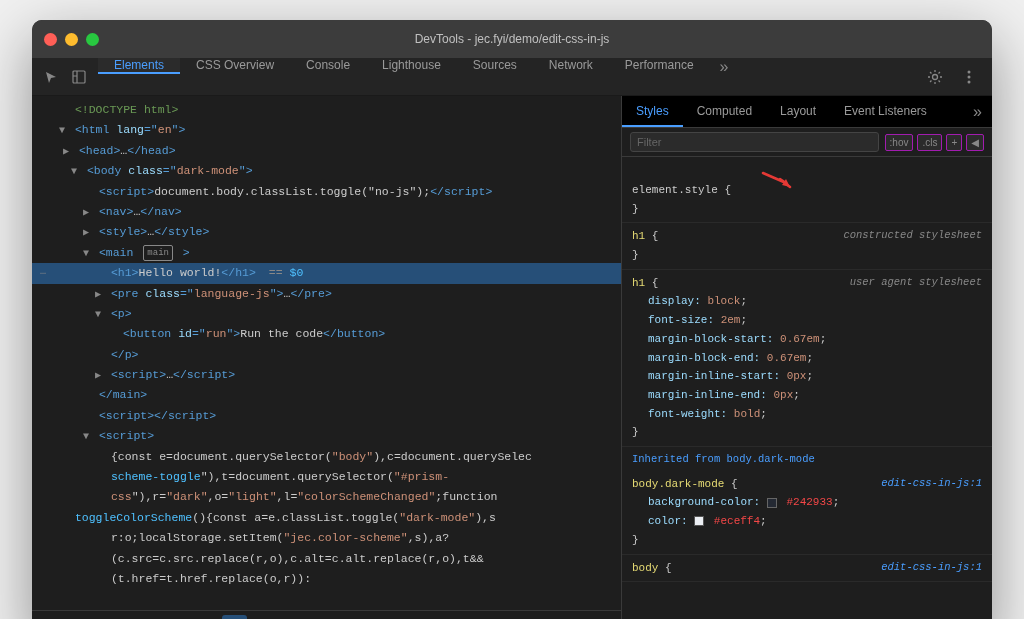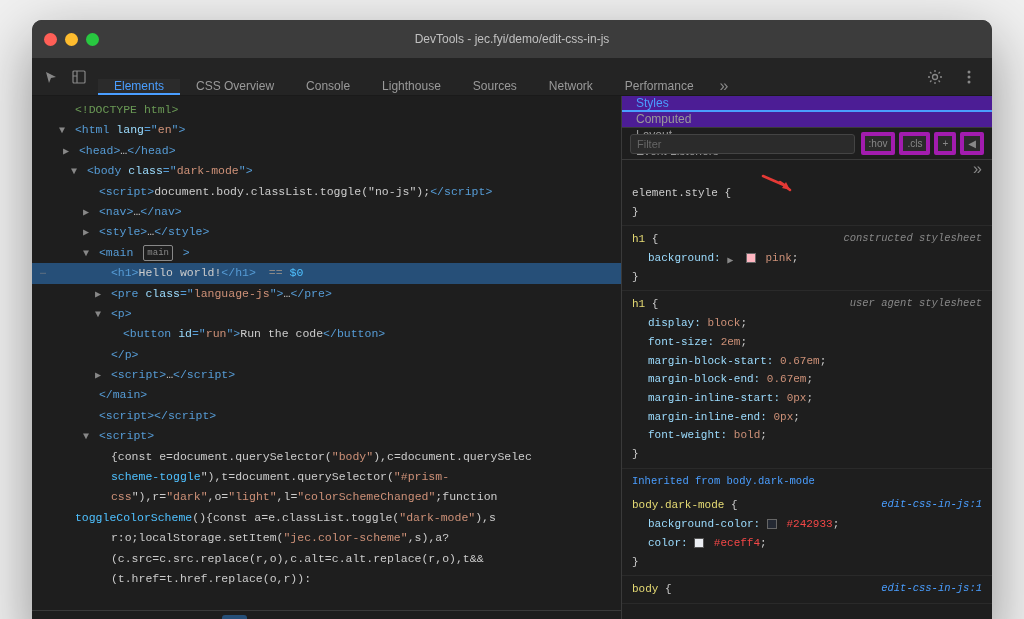--- a/index.html
+++ b/index.html
@@ -68,21 +68,21 @@
       display: flex;
       align-items: center;
       justify-content: center;
       color: #888;
       font-size: 14px;
       cursor: pointer;
       border-radius: 3px;
     }
     .tabs {
       display: flex;
-      align-items: flex-end;
+      align-items: flex-start;
       flex: 1;
     }
     .tab {
       padding: 0 16px;
       display: flex;
       align-items: center;
       font-size: 12px;
       color: #9a9a9a;
       cursor: pointer;
       border-bottom: 2px solid transparent;
@@ -207,24 +207,23 @@
     
     .styles-panel {
       flex: 1;
       background: #1e1e1e;
       display: flex;
       flex-direction: column;
     }
     .styles-tabs {
       display: flex;
       border-bottom: 1px solid #3a3a3a;
-      background: #4c1d95;
+      background: #000000;
       height: 32px;
       align-items: stretch;
-      flex-direction: column;
     }
     .style-tab {
       padding: 0 14px;
       display: flex;
       align-items: center;
       font-size: 12px;
       color: #9a9a9a;
       cursor: pointer;
       border-bottom: 2px solid transparent;
     }
@@ -264,21 +263,21 @@
       align-items: center;
       gap: 4px;
     }
     .filter-btn {
       font-size: 10px;
       color: #888;
       cursor: pointer;
       padding: 2px 4px;
       border-radius: 2px;
       background: #2b2b2b;
-      border: 4px solid #a21caf;
+      border: 1px solid #a21caf;
     }
     .styles-content {
       flex: 1;
       overflow-y: auto;
       font-family: 'Menlo', 'Monaco', 'Courier New', monospace;
       font-size: 11px;
       line-height: 1.7;
       padding: 4px 0;
     }
     .style-rule {
@@ -551,27 +550,20 @@
             </span>
           </div>
           <div style="color:#ccc;">}</div>
         </div>
 
         <div class="style-rule">
           <div>
             <span class="rule-selector"><span style="color:#e6db74;">h1</span> {</span>
             <span class="rule-source-comment">constructed stylesheet</span>
           </div>
-          <div class="rule-prop">
-            <span style="color:#9cdcfe;">background:</span>
-            <span> </span>
-            <span class="arrow-indicator">▶</span>
-            <span class="color-swatch" style="background:#ffb6c1;"></span>
-            <span style="color:#ce9178;">pink</span><span style="color:#ccc;">;</span>
-          </div>
           <div style="color:#ccc; padding-left:0;">}</div>
         </div>
 
         <div class="style-rule">
           <div>
             <span class="rule-selector"><span style="color:#e6db74;">h1</span> {</span>
             <span class="rule-source-comment" style="font-style:italic;">user agent stylesheet</span>
           </div>
           <div class="rule-prop">
             <span style="color:#9cdcfe;">display:</span> <span style="color:#ce9178;">block</span><span style="color:#ccc;">;</span>

